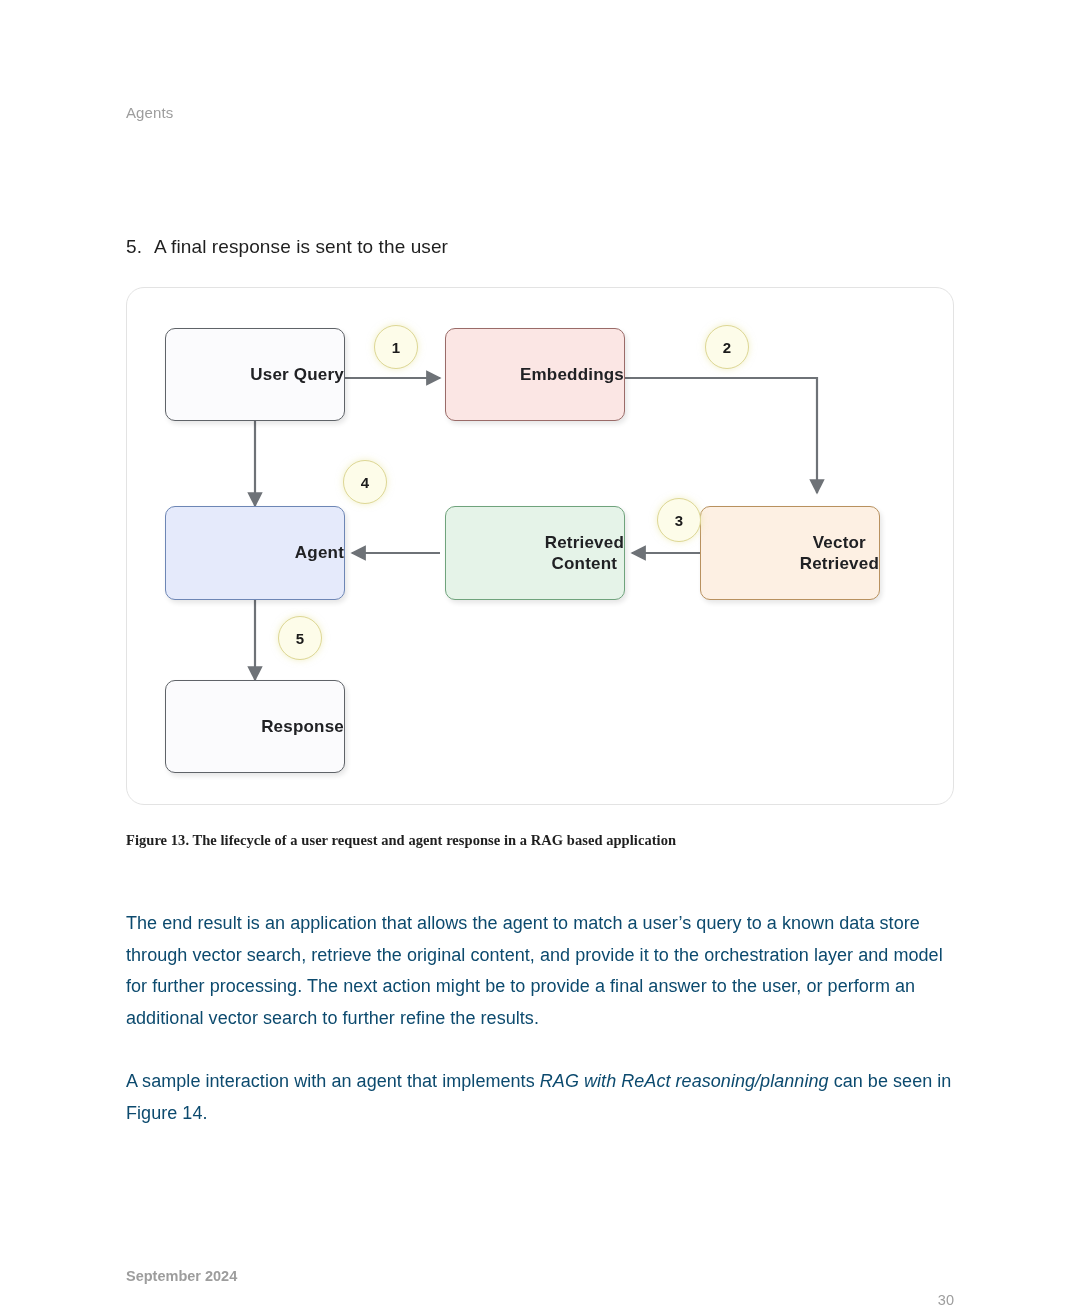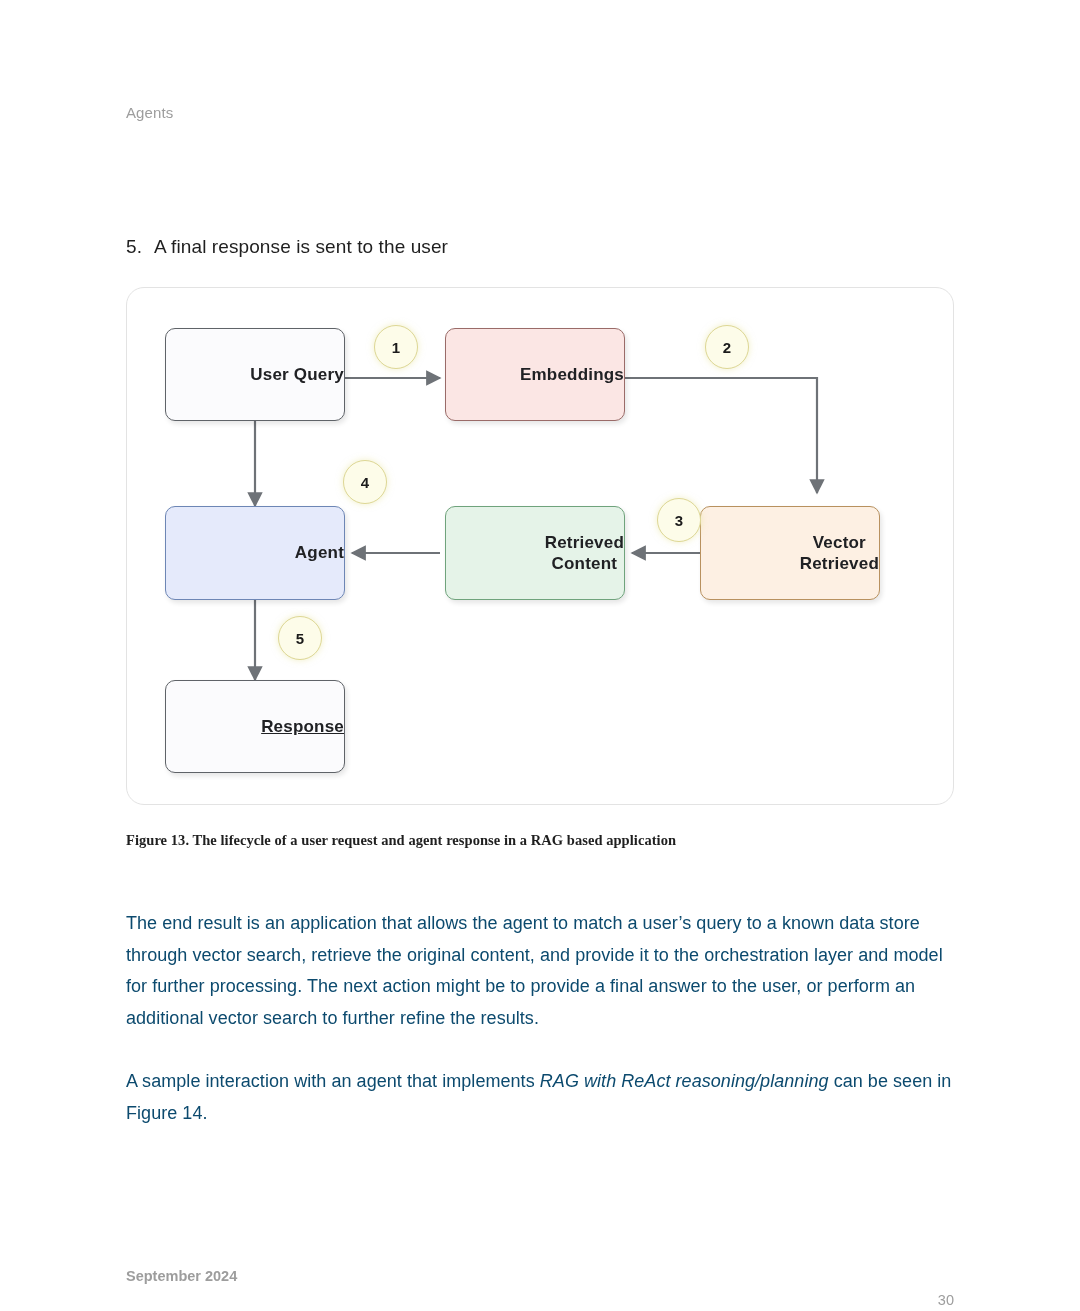--- a/index.html
+++ b/index.html
@@ -210,21 +210,21 @@
         </span>
       </div>
 
       <div class="node node-orange" style="left:573px; top:218px; width:180px; height:94px;">
         <span>
           <span>Vector</span><br>
           <span>Retrieved</span>
         </span>
       </div>
 
-      <div class="node node-plain" style="left:38px; top:392px; width:180px; height:93px;text-decoration:underline;">
+      <div class="node node-plain" style="left:38px; top:392px; width:180px; height:93px;">
         <span>Response</span>
       </div>
 
       <div class="badge" style="left:247px; top:37px;">
         <span>1</span>
       </div>
       <div class="badge" style="left:578px; top:37px;">
         <span>2</span>
       </div>
       <div class="badge" style="left:530px; top:210px;">

